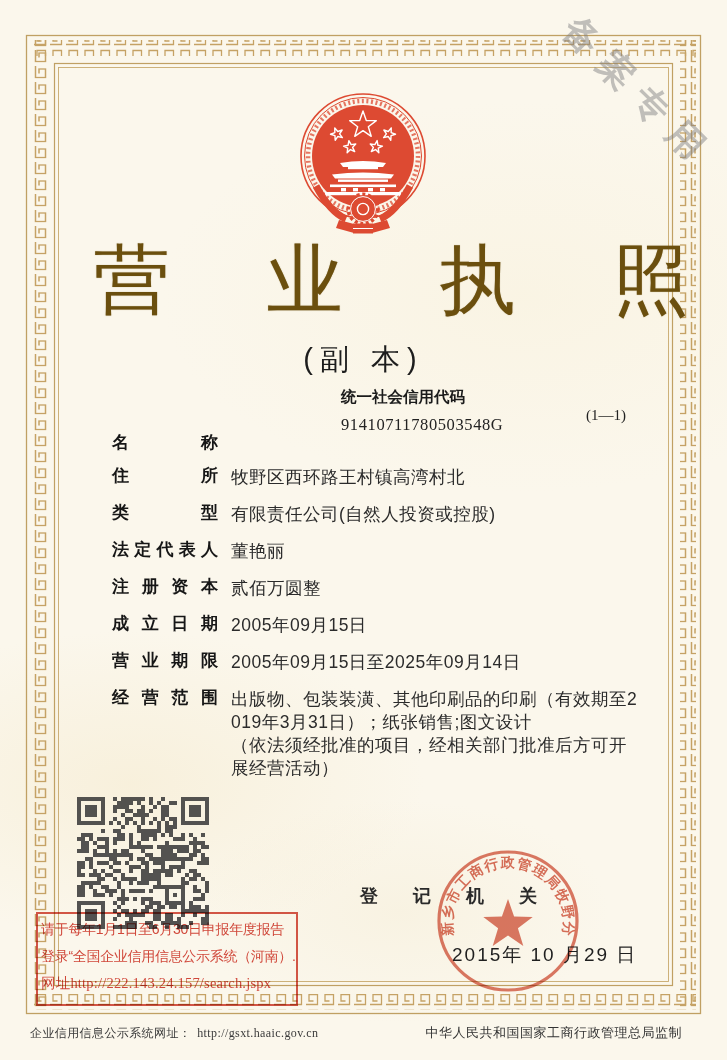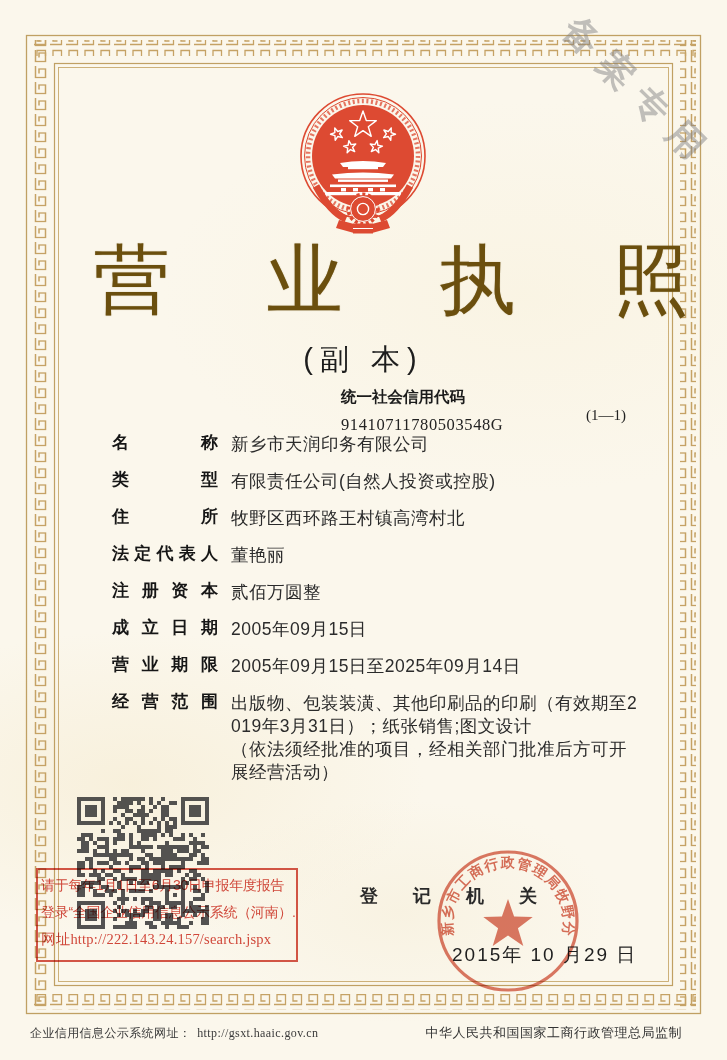--- a/index.html
+++ b/index.html
@@ -40,21 +40,21 @@
   .flabel{
     width:106px;flex:0 0 106px;font-size:17px;font-weight:bold;color:#161616;
     text-align:justify;text-align-last:justify;line-height:17.5px;
   }
   .fvalue{
     margin-left:13px;font-size:17.5px;color:#2b2b2b;letter-spacing:.5px;
     line-height:23px;white-space:pre-line;margin-top:-1px;
   }
   .qr{position:absolute;left:77px;top:797px;width:132px;height:132px;z-index:2;}
   .notice-stamp{
-    position:absolute;left:36px;top:868px;width:252px;height:86px;z-index:4;
+    position:absolute;left:36px;top:912px;width:252px;height:86px;z-index:4;
     border:2.5px solid rgba(207,59,44,.85);padding:2px 3px;
     color:rgba(208,58,46,.92);mix-blend-mode:multiply;
   }
   .notice-line{font-size:14px;line-height:27px;white-space:nowrap;letter-spacing:-.3px;}
   .notice-line.url{font-family:"Liberation Serif",serif;font-size:14.5px;letter-spacing:.2px;}
   .authority{
     position:absolute;left:338px;top:884px;z-index:2;
     font-size:18px;font-weight:bold;color:#2a2a2a;letter-spacing:15px;white-space:nowrap;margin-left:22px;
   }
   .seal{position:absolute;left:432px;top:845px;width:152px;height:152px;z-index:5;mix-blend-mode:multiply;opacity:.92;}
@@ -145,29 +145,28 @@
 
   <div class="credit-line">
     <span class="credit-label">统一社会信用代码</span>
     <span class="credit-value">91410711780503548G</span>
   </div>
   <div class="copy-index">(1—1)</div>
 
   <div class="fields">
       <div class="frow">
       <div class="flabel">名称</div>
-      <div class="fvalue">新乡市天润印务有限公司</div>
+    </div>
+      <div class="frow">
+      <div class="flabel">住所</div>
+      <div class="fvalue">牧野区西环路王村镇高湾村北</div>
     </div>
       <div class="frow">
       <div class="flabel">类型</div>
       <div class="fvalue">有限责任公司(自然人投资或控股)</div>
-    </div>
-      <div class="frow">
-      <div class="flabel">住所</div>
-      <div class="fvalue">牧野区西环路王村镇高湾村北</div>
     </div>
       <div class="frow">
       <div class="flabel">法定代表人</div>
       <div class="fvalue">董艳丽</div>
     </div>
       <div class="frow">
       <div class="flabel">注册资本</div>
       <div class="fvalue">贰佰万圆整</div>
     </div>
       <div class="frow">

